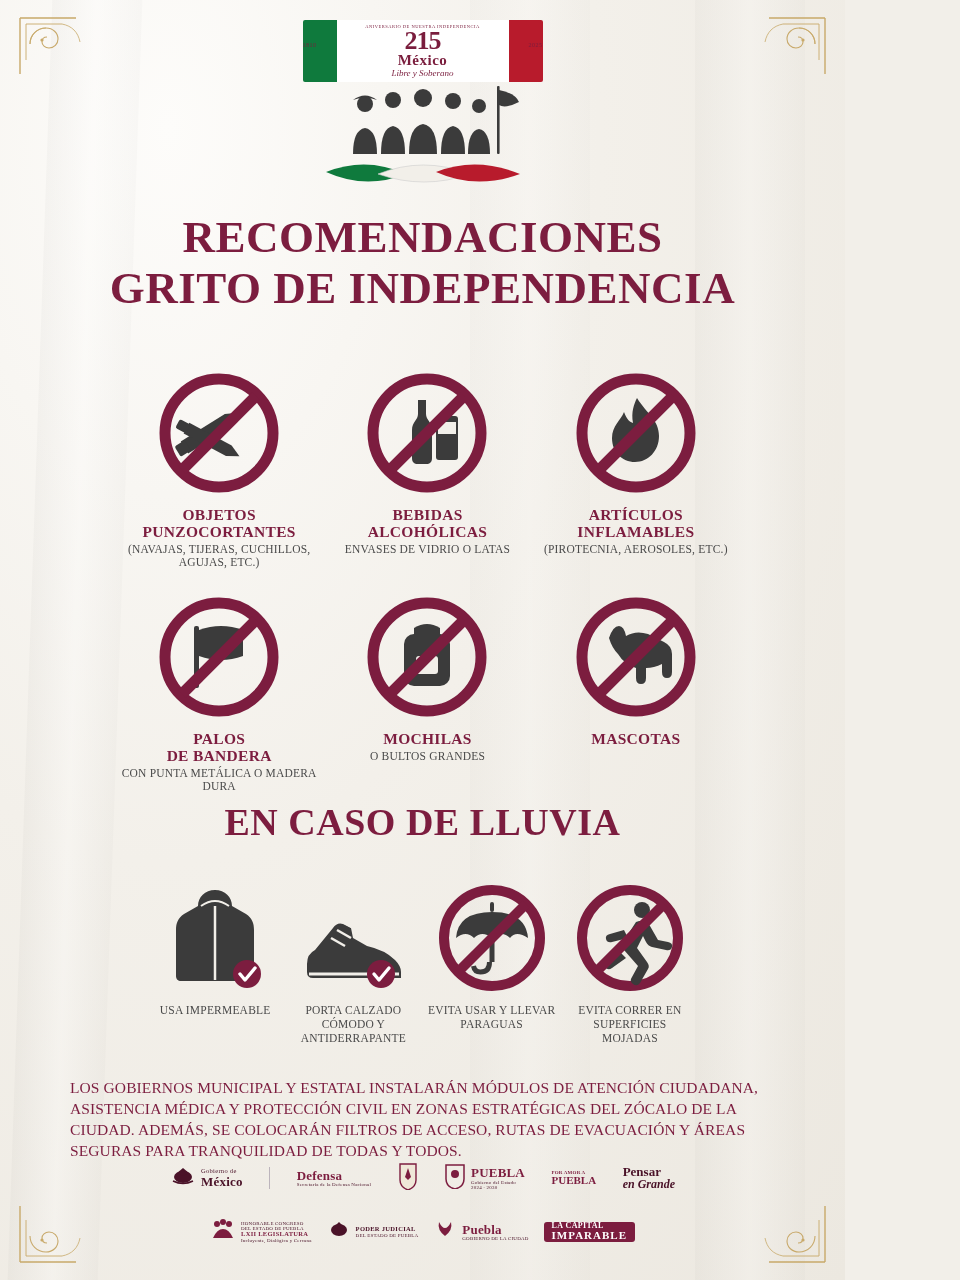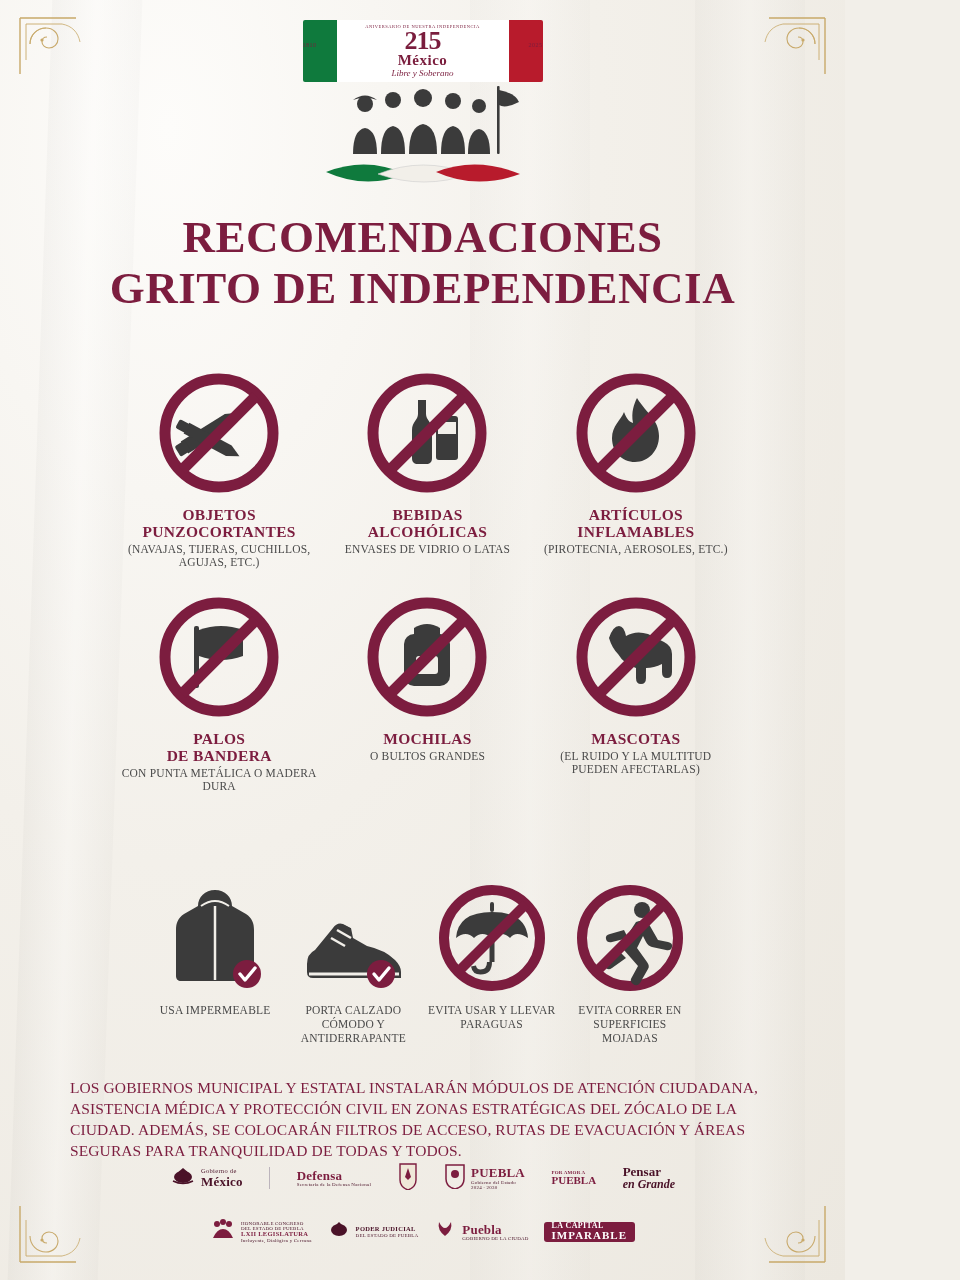--- a/index.html
+++ b/index.html
@@ -343,24 +343,24 @@
           <circle cx="65" cy="65" r="54" fill="none" stroke="#7c1d3f" stroke-width="11"></circle>
           <g fill="#3b3b3b">
             <path d="M38 46 q4-12 10-12 q5 0 7 10 q10-6 22-2 l16 8 q8 4 8 12 v18 q0 6-5 6 q-5 0-5-6 v-8 q-8 4-16 4 v10 q0 6-5 6 q-5 0-5-6 v-10 q-12-4-18-14 q-6-6-9-16z"></path>
           </g>
           <line x1="28" y1="102" x2="102" y2="28" stroke="#7c1d3f" stroke-width="11"></line>
         </svg>
       </div>
       <div class="cap-main">
         <div>Mascotas</div>
       </div>
-      <div class="cap-sub">(El ruido y la multitud pueden afectarlas)</div>
-    </div>
-  </div>
-
+    </div>
+  </div>
+
+  <h2 class="subtitle">En caso de lluvia</h2>
 
   <div class="rain-row">
 
     <div class="rcell">
       <div class="ricon">
         <svg viewBox="0 0 120 118">
           <g fill="#3b3b3b">
             <path d="M60 10 c-10 0-17 7-17 16 l-14 8 c-6 4-8 9-8 16 v46 c0 3 2 5 5 5 h68 c3 0 5-2 5-5 V50 c0-7-2-12-8-16 l-14-8 c0-9-7-16-17-16z"></path>
           </g>
           <path d="M60 26 v74" stroke="#f2efe9" stroke-width="2.5"></path>

